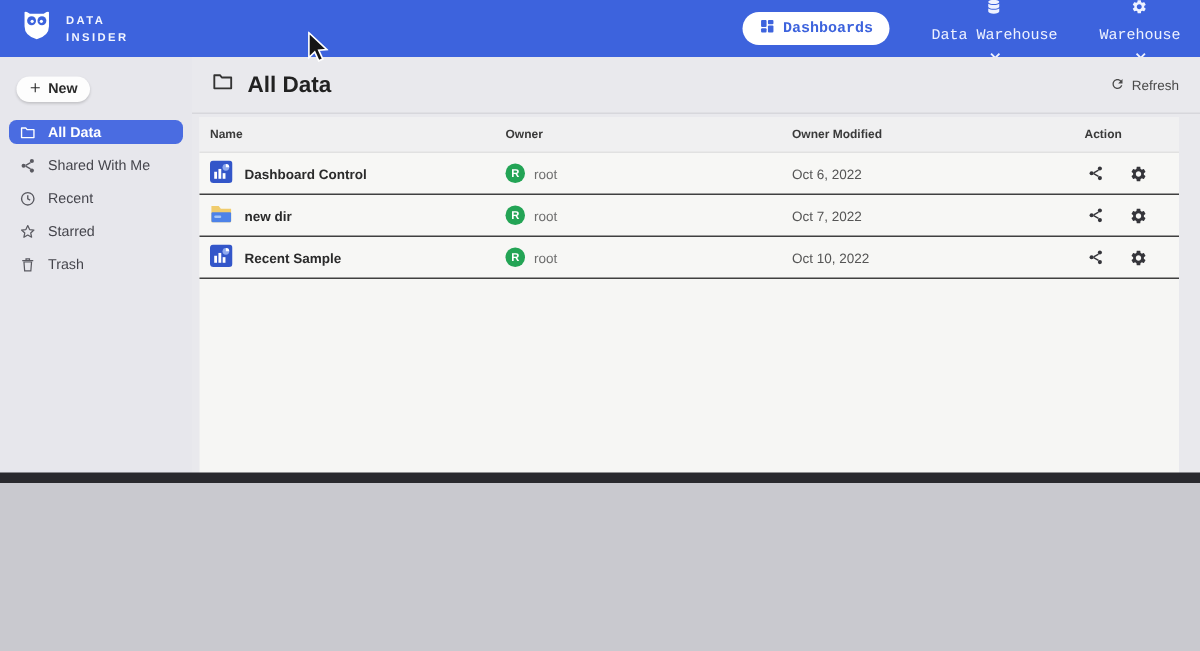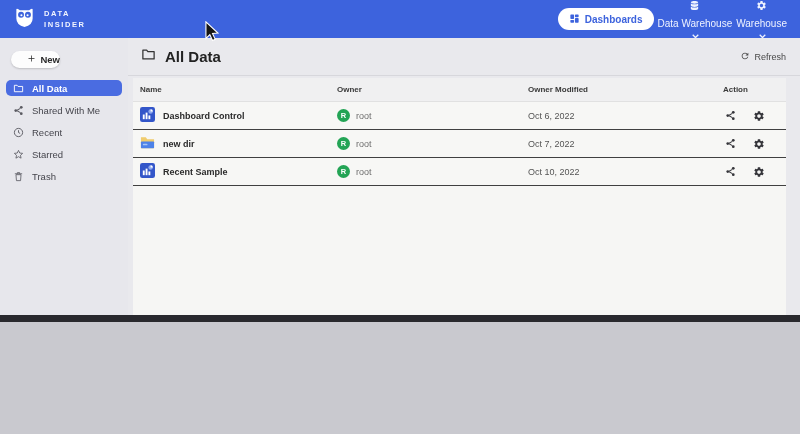--- a/index.html
+++ b/index.html
@@ -9,37 +9,37 @@
     font-family:"Liberation Sans", sans-serif; background:#e9e9ed;
   }
 
   
   .topbar {
     height:38px; background:#3d63dd; display:flex; align-items:center;
     padding:0 13px; color:#fff;
   }
   .logo { display:flex; align-items:center; gap:8px; }
   .logo-text { font-size:7.5px; font-weight:bold; letter-spacing:1.6px; line-height:1.5; color:#f2f5ff; }
-  .topnav { margin-left:auto; display:flex; align-items:center; gap:4px; }
+  .topnav { margin-left:auto; display:flex; align-items:center; gap:28px;font-family:Liberation Mono, monospace; }
   .pill-btn {
     background:#fff; color:#3d63dd; border:none; height:22px; border-radius:11px;
     padding:0 11px; display:flex; align-items:center; gap:5px;
     font-size:10px; font-weight:bold; font-family:inherit; cursor:pointer;
   }
   .nav-item { display:flex; align-items:center; gap:5px; font-size:10px; color:#eef2ff; cursor:pointer;flex-direction:column; }
   .chev { margin-left:2px; display:inline-flex; }
 
   
   .body { display:flex; height:389px; }
   aside {
     width:128px; background:#e7e7ec; padding-top:13px; flex-shrink:0;
   }
   .new-btn {
     margin-left:11px; width:49px; height:17px; background:#fdfdfd; border:none;
-    border-radius:9px; display:flex; align-items:center; justify-content:flex-end; gap:4px;
+    border-radius:9px; display:flex; align-items:center; justify-content:center; gap:4px;
     font-size:9.5px; font-weight:bold; color:#2a2a2a; font-family:inherit;
     box-shadow:0 1px 2px rgba(0,0,0,.18); cursor:pointer;
   }
   .side-list { margin-top:12px; padding:0 6px; display:flex; flex-direction:column; gap:6px; }
   .side-item {
     height:16px; border-radius:5px; display:flex; align-items:center; gap:8px;
     padding:0 7px; font-size:9.5px; color:#45454c; cursor:pointer;
   }
   .side-item .ico { display:inline-flex; width:11px; justify-content:center; color:#5a5a61; }
   .side-item.selected { background:#4a6ce1; color:#fff; font-weight:bold; }

